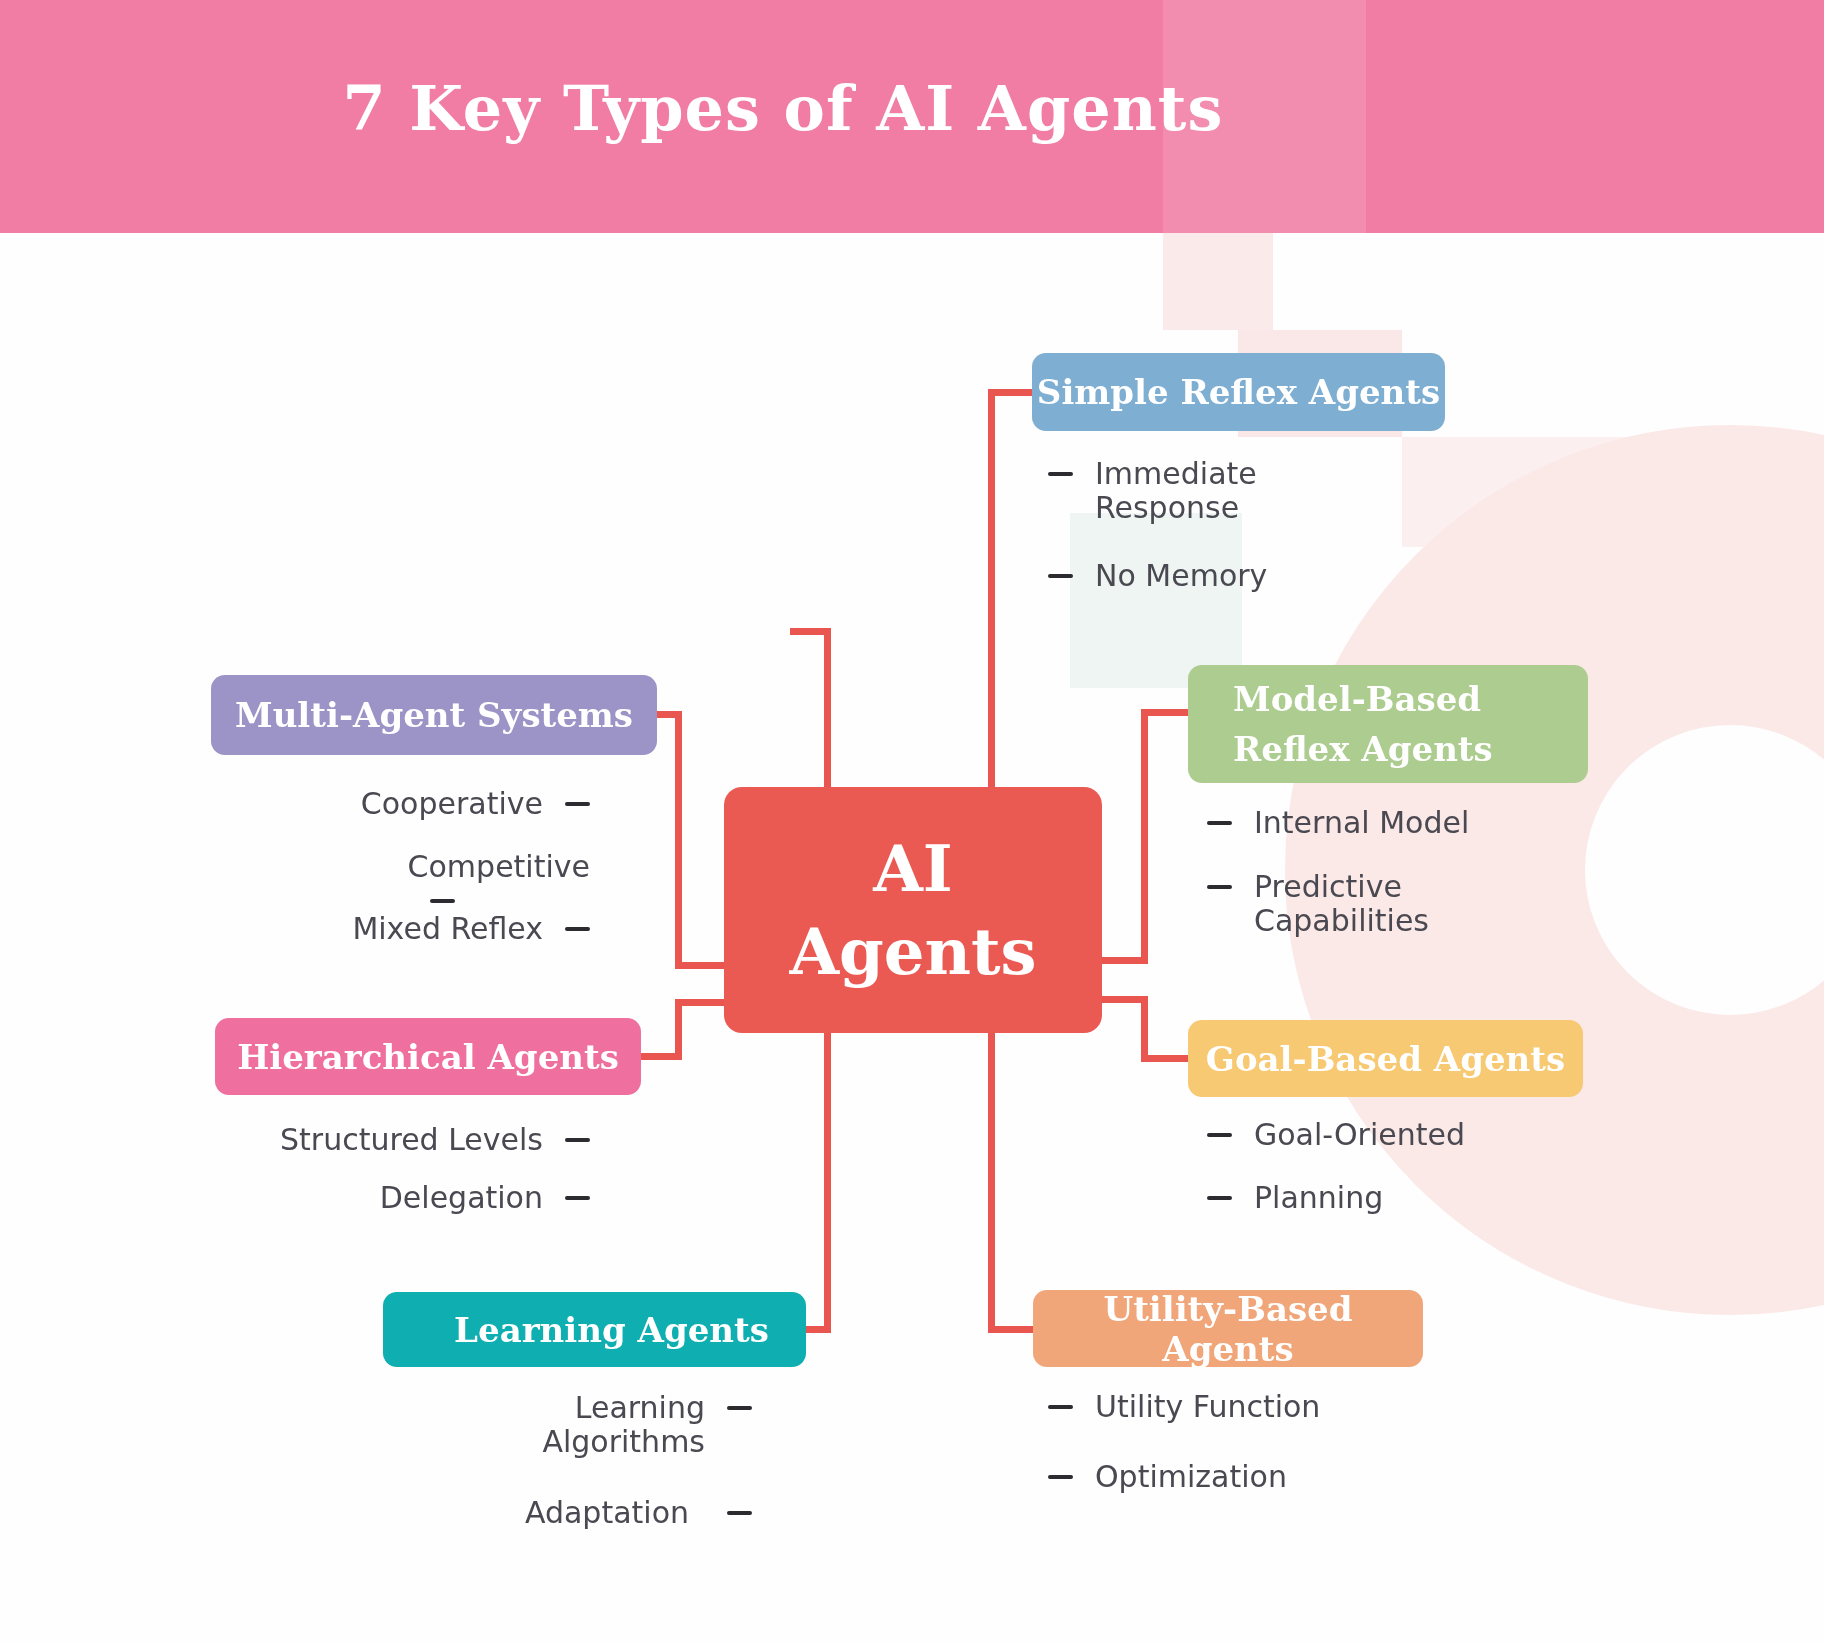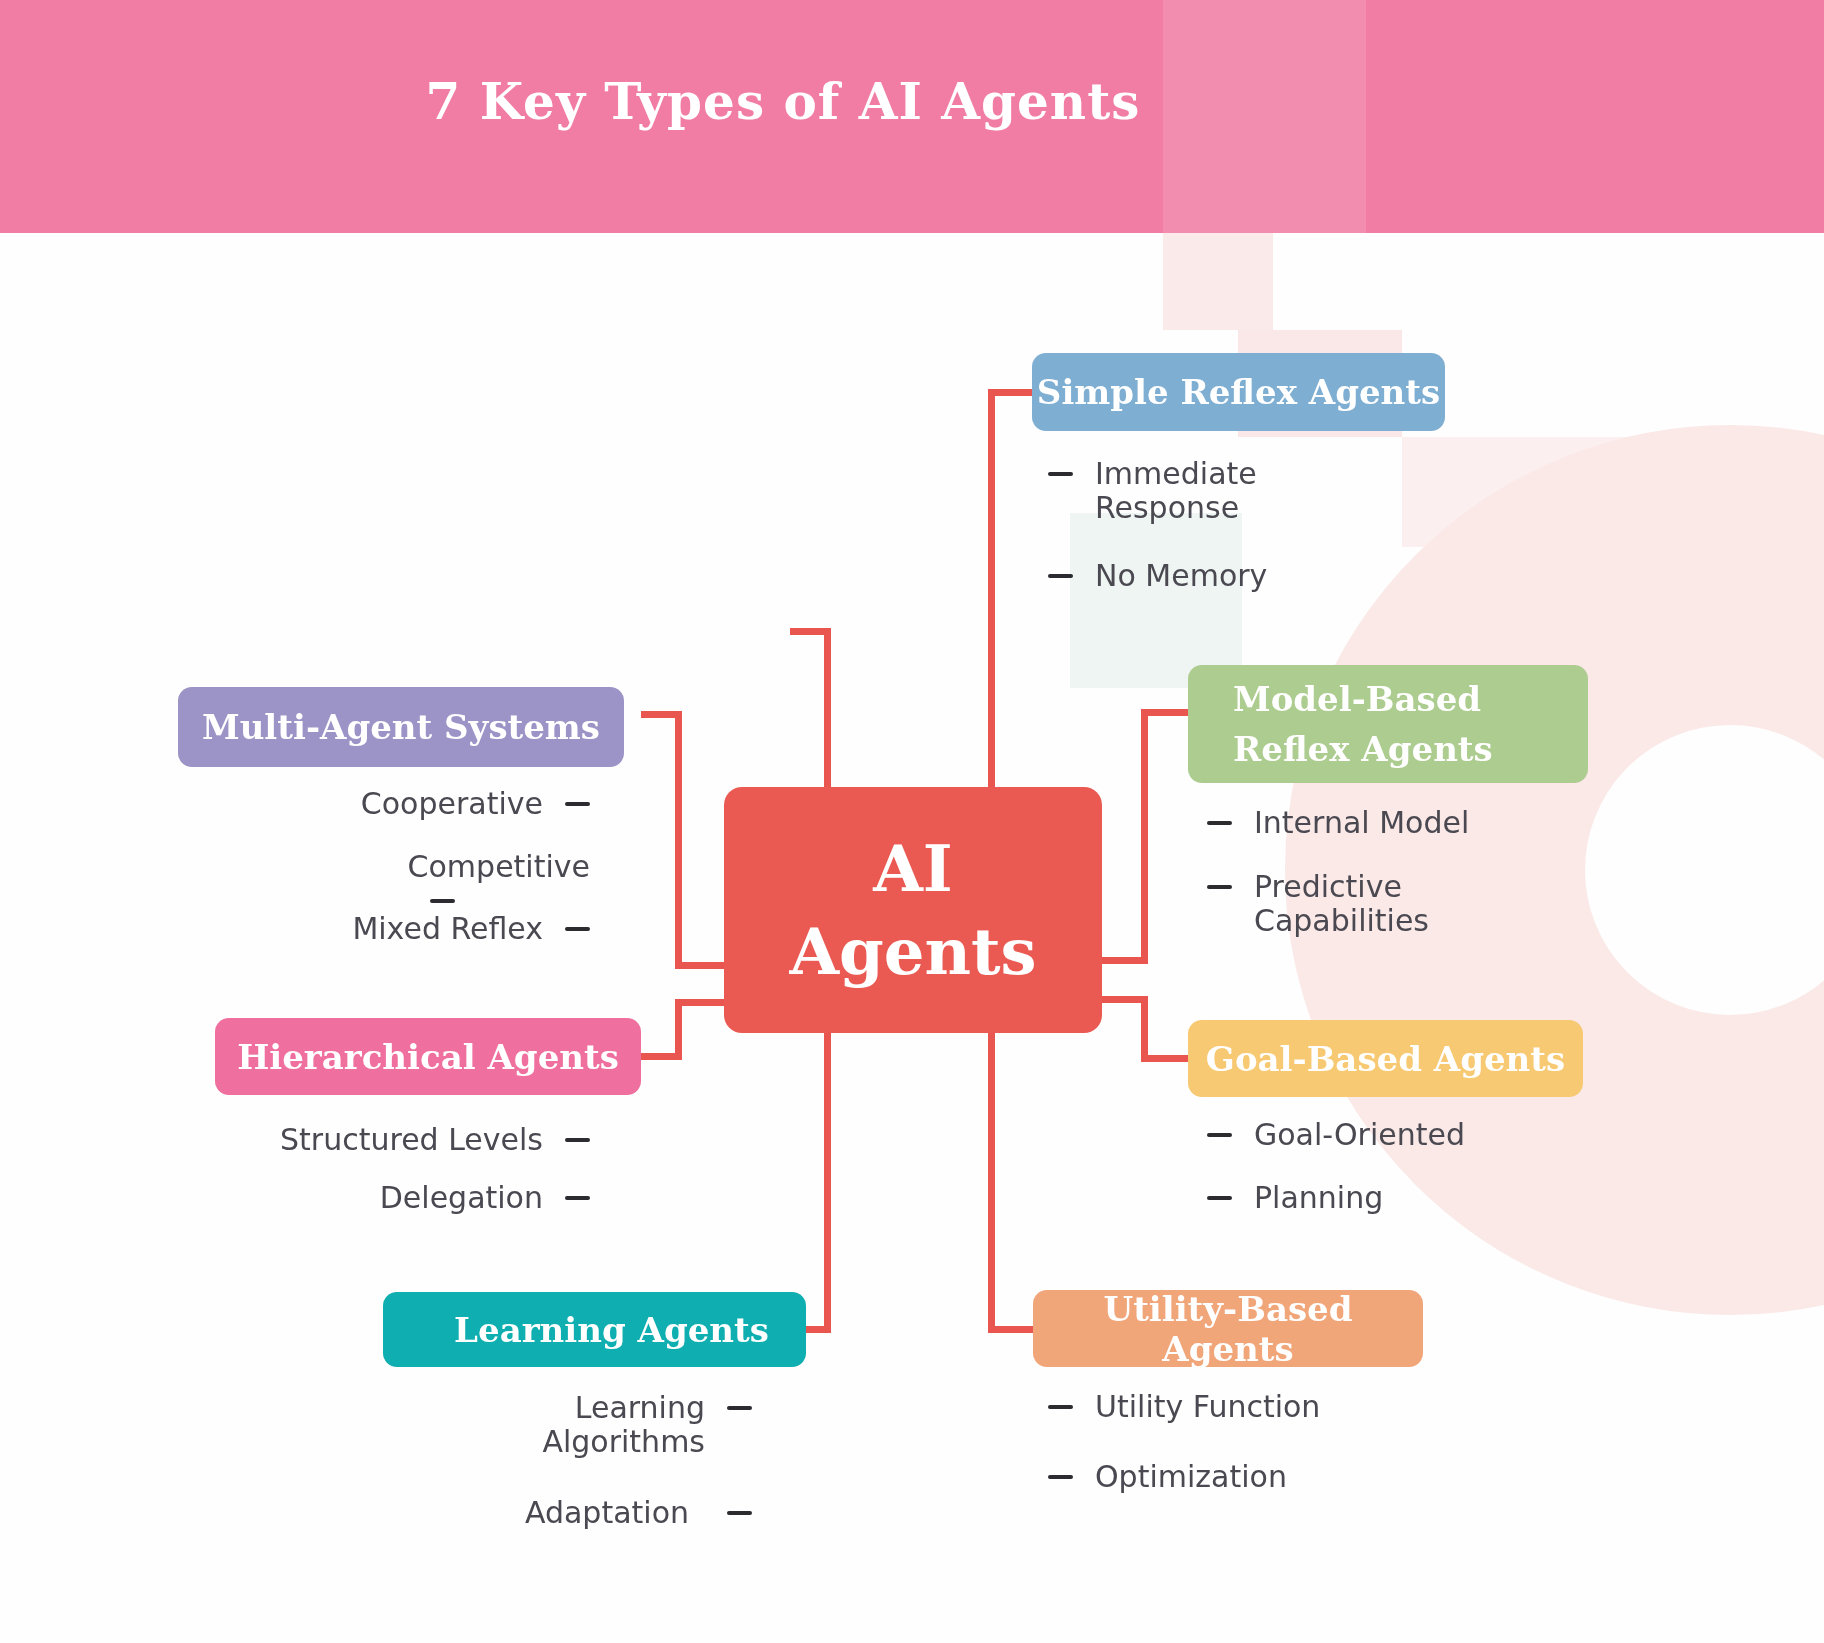--- a/index.html
+++ b/index.html
@@ -5,42 +5,42 @@
   html,body{margin:0;padding:0;background:#e9e9e9;}
   #canvas{
     position:relative;width:1824px;height:1643px;overflow:hidden;
     background:#FEFEFE;font-family:"DejaVu Sans","Liberation Sans",sans-serif;
   }
   
   .header{position:absolute;left:0;top:0;width:1824px;height:233px;background:#F17CA4;}
   .header-title{
     position:absolute;left:0;top:72px;width:1566px;text-align:center;
     font-family:"DejaVu Serif","Liberation Serif",serif;font-weight:700;
-    font-size:50px;color:#FFFFFF;letter-spacing:1px;
+    font-size:62px;color:#FFFFFF;letter-spacing:1px;
   }
   
   .wm{position:absolute;z-index:0;}
   .wm-header-overlay{left:1163px;top:0;width:203px;height:233px;background:rgba(255,255,255,0.13);}
   .wm-sq1{left:1163px;top:233px;width:110px;height:97px;background:#FBEAEA;}
   .wm-sq2{left:1238px;top:330px;width:164px;height:107px;background:#FAE8E8;}
   .wm-band{left:1402px;top:437px;width:422px;height:110px;background:#FBEFEF;}
   .wm-teal{left:1070px;top:513px;width:172px;height:175px;background:#EEF5F2;}
   .wm-ring{
     left:1285px;top:425px;width:890px;height:890px;border-radius:50%;
     border:300px solid #FBE9E8;box-sizing:border-box;background:transparent;
   }
   
   .conn{position:absolute;background:#E8564F;z-index:1;}
   
   .node{
     position:absolute;z-index:2;border-radius:14px;display:flex;align-items:center;
     justify-content:center;color:#FFFFFF;font-family:"DejaVu Serif","Liberation Serif",serif;
     font-weight:700;font-size:34px;text-align:center;
   }
-  .node-multi   {left:178px; top:675px; width:446px;height:80px; background:#9C93C6;margin-top:12px;}
+  .node-multi   {left:211px; top:675px; width:446px;height:80px; background:#9C93C6;}
   .node-hier    {left:215px; top:1018px;width:426px;height:77px; background:#EF6F9E;}
   .node-learn   {left:383px; top:1292px;width:389px;height:75px; background:#0FAEB0;padding-left:34px;}
   .node-simple  {left:1032px;top:353px; width:413px;height:78px; background:#7EAED2;}
   .node-model   {left:1188px;top:665px; width:400px;height:118px;background:#ADCC8F;
                  justify-content:flex-start;text-align:left;padding-left:45px;box-sizing:border-box;
                  line-height:50px;}
   .node-goal    {left:1188px;top:1020px;width:395px;height:77px; background:#F7C973;}
   .node-utility {left:1033px;top:1290px;width:390px;height:77px; background:#F1A67A;}
   .node-center{
     left:724px;top:787px;width:378px;height:246px;background:#EA5A52;border-radius:18px;

